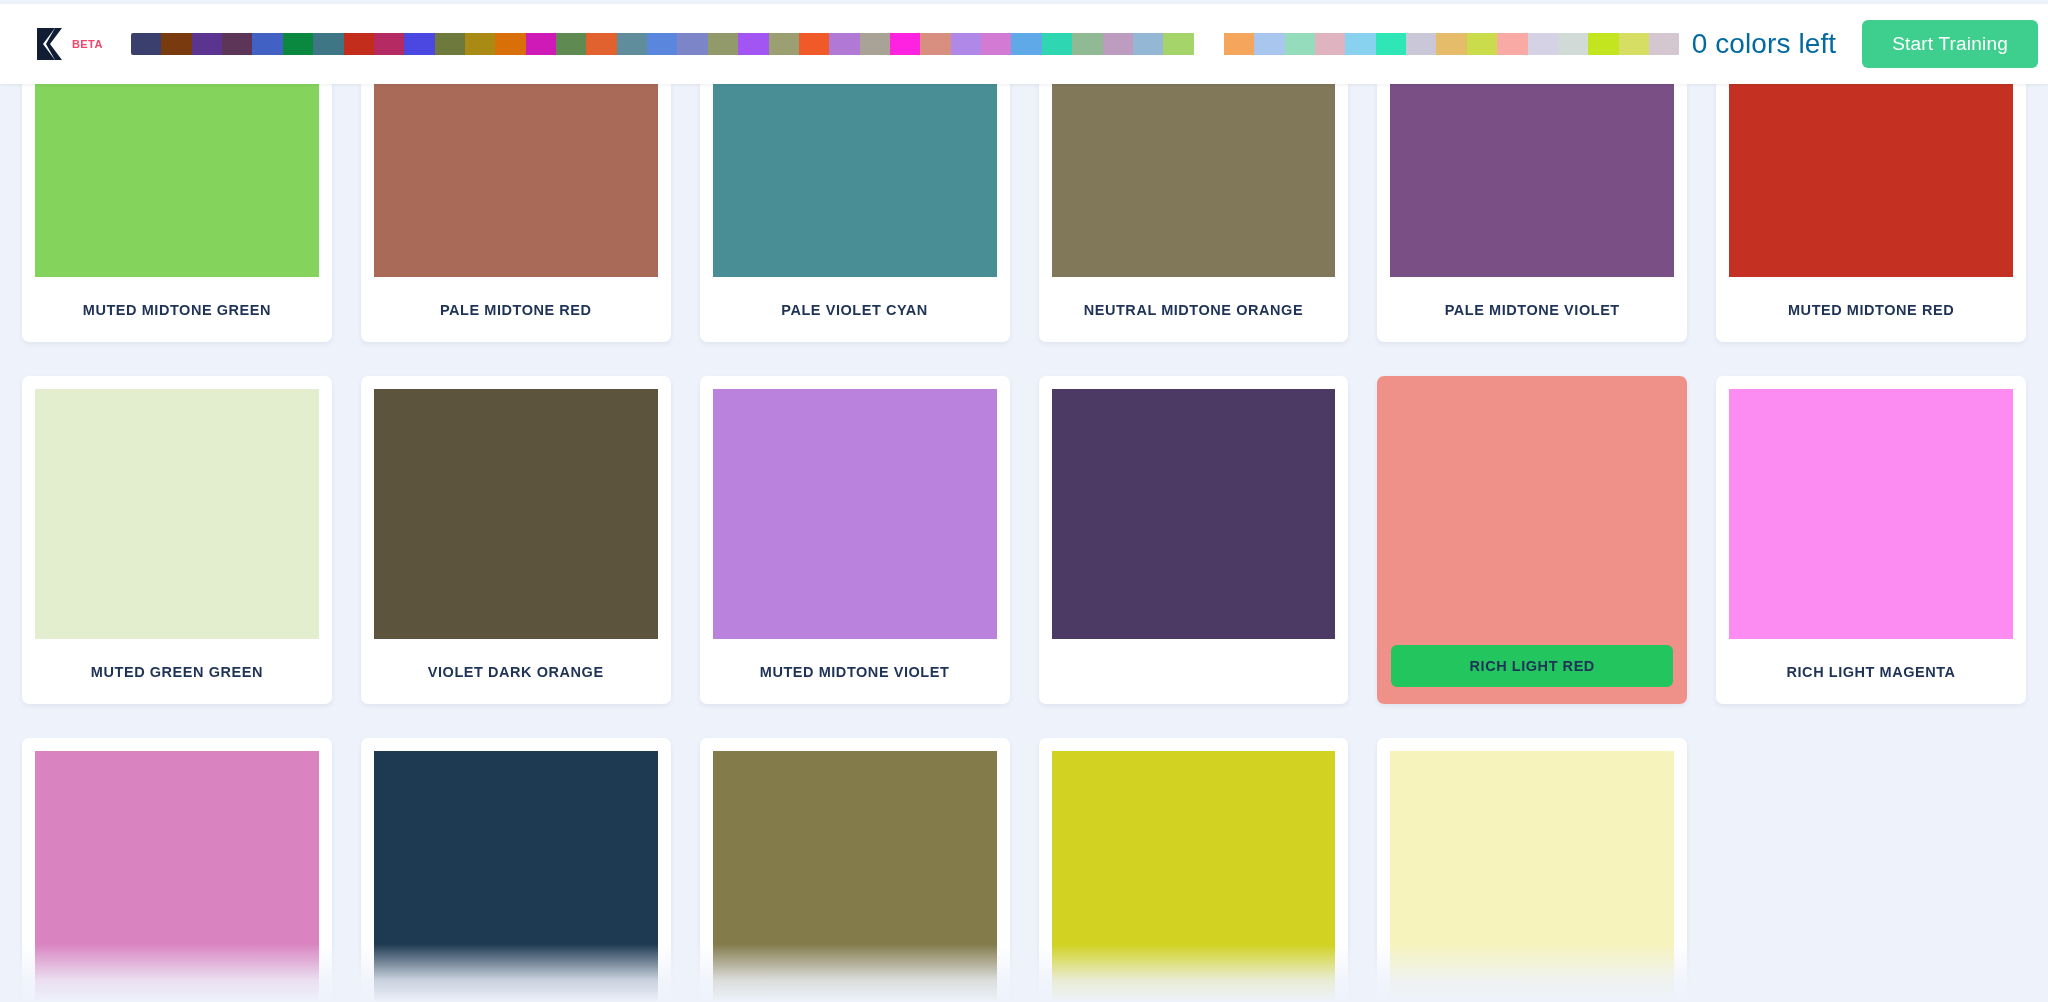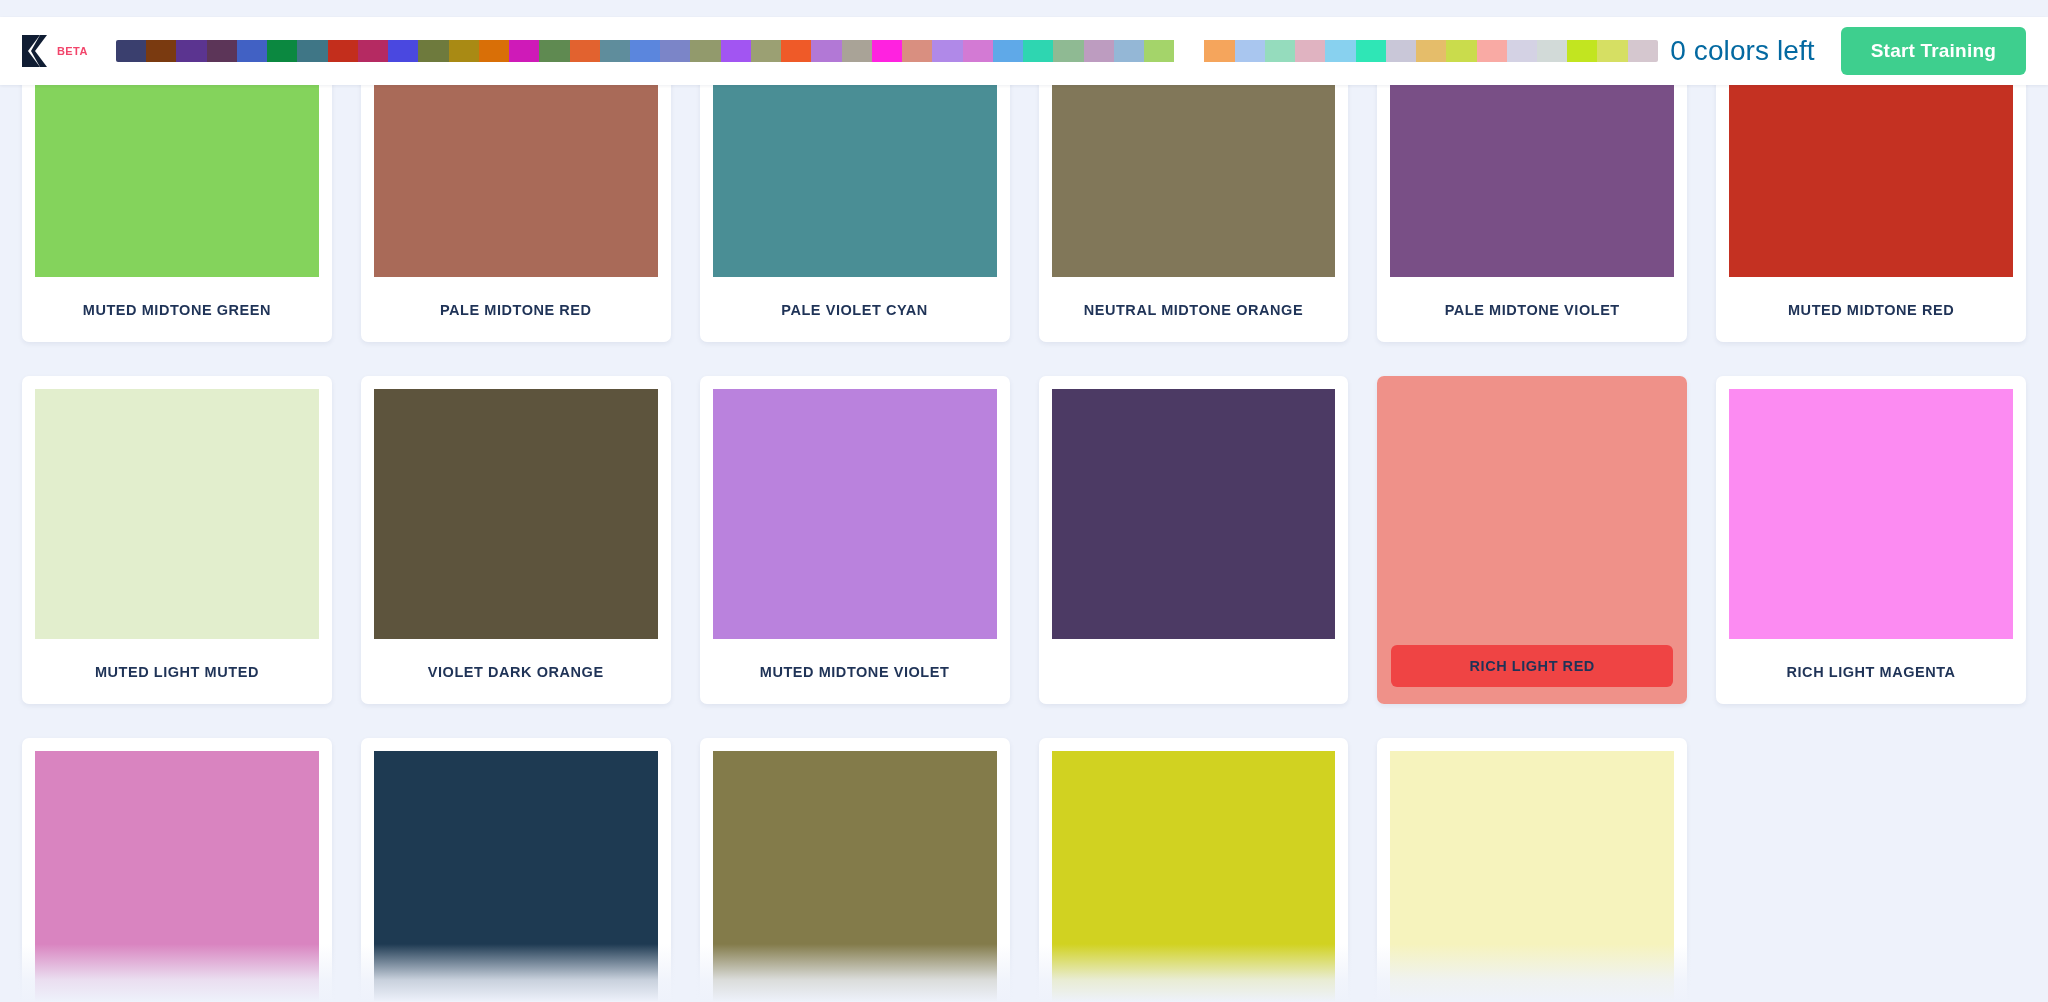--- a/index.html
+++ b/index.html
@@ -7,28 +7,29 @@
     width: 2048px;
     height: 1002px;
     overflow: hidden;
     background: #eef2fb;
     font-family: "Liberation Sans", sans-serif;
   }
 
   
   .header {
     position: absolute;
-    top: 17px; left: 0;
+    top: 4px; left: 0;
     width: 2048px;
-    height: 68px;
+    height: 80px;
     background: #ffffff;
     display: flex;
     align-items: center;
     z-index: 50;
     box-shadow: 0 1px 3px rgba(20,32,64,0.07);
+    padding-left: 15px;
   }
   .brand {
     display: flex;
     align-items: center;
     padding-left: 20px;
     width: 108px;
     flex: 0 0 auto;
   }
   .logo-mark {
     width: 28px;
@@ -56,27 +57,27 @@
   .colors-left {
     flex: 0 0 auto;
     font-size: 28px;
     color: #0369a1;
     white-space: nowrap;
     padding-right: 26px;
     letter-spacing: 0.1px;
   }
   .start-btn {
     flex: 0 0 auto;
-    margin-right: 22px;
+    margin-right: 10px;
     background: #3ecf8e;
     color: #ffffff;
     border: none;
     border-radius: 6px;
     font-size: 19px;
-    font-weight: 700;
+    font-weight: 400;
     font-family: "Liberation Sans", sans-serif;
     padding: 13px 30px;
     cursor: pointer;
     letter-spacing: 0.2px;
   }
 
   
   .grid-scroll {
     position: absolute;
     top: 70px; left: 0;
@@ -135,21 +136,21 @@
     width: 100%;
     height: 100%;
   }
   .card.selected .card-label {
     position: absolute;
     left: 14px;
     right: 14px;
     bottom: 17px;
     height: 42px;
     flex: none;
-    background: #ef4444;
+    background: #22c55e;
     border-radius: 6px;
     z-index: 2;
   }
 
   
   .bottom-fade {
     position: absolute;
     left: 0; bottom: 0;
     width: 2048px;
     height: 58px;
@@ -253,21 +254,21 @@
       <div class="card">
         <div class="swatch" style="background: rgb(121, 79, 134);"></div>
         <div class="card-label">PALE MIDTONE VIOLET</div>
       </div>
       <div class="card">
         <div class="swatch" style="background: rgb(196, 49, 34);"></div>
         <div class="card-label">MUTED MIDTONE RED</div>
       </div>
       <div class="card">
         <div class="swatch" style="background: rgb(226, 238, 205);"></div>
-        <div class="card-label">MUTED LIGHT MUTED</div>
+        <div class="card-label">MUTED GREEN GREEN</div>
       </div>
       <div class="card">
         <div class="swatch" style="background: rgb(93, 84, 61);"></div>
         <div class="card-label">VIOLET DARK ORANGE</div>
       </div>
       <div class="card">
         <div class="swatch" style="background: rgb(186, 130, 221);"></div>
         <div class="card-label">MUTED MIDTONE VIOLET</div>
       </div>
       <div class="card">

